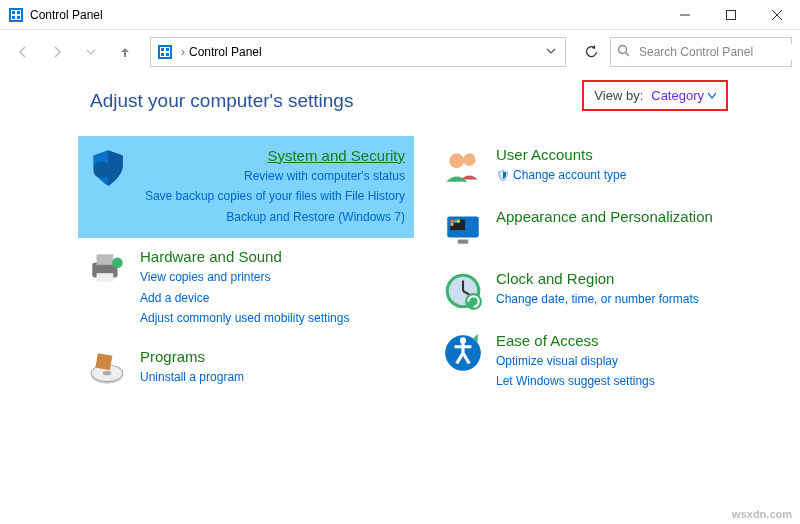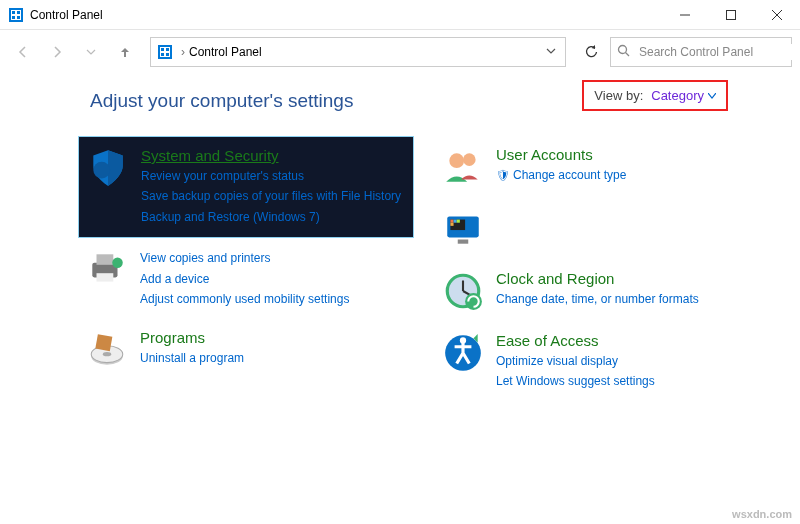--- a/index.html
+++ b/index.html
@@ -26,21 +26,21 @@
 
   .content { padding: 12px 30px 10px 78px; position: relative; }
   .heading { font-size: 19px; color: #2a5496; font-weight: 400; margin: 4px 0 24px 12px; }
   .viewby { position: absolute; right: 72px; top: 6px; border: 2px solid #e22; padding: 6px 10px; display: flex; align-items: flex-start; gap: 8px; font-size: 13px; }
   .viewby-label { color: #444; }
   .viewby-val { color: #6d28d9; display: flex; align-items: center; gap: 4px; }
 
   .cols { display: flex; gap: 20px; }
   .col { flex: 1; }
   .cat { display: flex; gap: 12px; padding: 10px 8px; align-items: flex-start; }
-  .cat.sel { background: #0f172a; border: 1px solid #8cd0ef; }
+  .cat.sel { background: #7dd3fc; border: 1px solid #8cd0ef; text-align: right; }
   .cat-icon { width: 42px; height: 42px; flex-shrink: 0; display: flex; align-items: center; justify-content: center; }
   .cat-body { flex: 1; }
   .cat-title { font-size: 15px; color: #1a7a1a; margin-bottom: 2px; }
   .cat.sel .cat-title { text-decoration: underline; }
   .cat-link { display: block; font-size: 12px; color: #0066cc; line-height: 1.7; }
   .cat-link.shield::before { content: "🛡"; font-size: 11px; margin-right: 3px; color: #0066cc; }
   
   .watermark { position: absolute; bottom: 4px; right: 8px; font-size: 11px; color: #bbb; font-weight: bold; }
 </style>
 </head>
@@ -145,35 +145,36 @@
       <div class="cat sel">
         <div class="cat-icon">
             <svg viewBox="0 0 40 40">
               <path d="M20 3 L34 8 L34 18 C34 28 20 37 20 37 C20 37 6 28 6 18 L6 8 Z" fill="#0a72c7"></path>
               <path d="M20 3 L34 8 L34 18 C34 28 20 37 20 37 Z" fill="#0b5aa0"></path>
               <circle cx="14" cy="22" r="8" fill="#0b5aa0"></circle>
             </svg>
           </div>
         <div class="cat-body">
           <div class="cat-title">System and Security</div>
-          <a class="cat-link">Review your computer's status</a>
+          <a class="cat-link">Review with computer's status</a>
           <a class="cat-link">Save backup copies of your files with File History</a>
           <a class="cat-link">Backup and Restore (Windows 7)</a>
         </div>
       </div>
       <div class="cat">
         <div class="cat-icon">
             <svg viewBox="0 0 40 40">
               <rect x="6" y="14" width="24" height="14" rx="2" fill="#777"></rect>
               <rect x="10" y="6" width="16" height="10" fill="#bbb"></rect>
               <rect x="10" y="24" width="16" height="8" fill="#eee"></rect>
               <circle cx="30" cy="14" r="5" fill="#3cb371"></circle>
             </svg>
           </div>
         <div class="cat-body">
+          <div class="cat-title">Hardware and Sound</div>
           <a class="cat-link">View copies and printers</a>
           <a class="cat-link">Add a device</a>
           <a class="cat-link">Adjust commonly used mobility settings</a>
         </div>
       </div>
       <div class="cat">
         <div class="cat-icon">
             <svg viewBox="0 0 40 40">
               <ellipse cx="20" cy="26" rx="15" ry="8" fill="#ccc"></ellipse>
               <ellipse cx="20" cy="24" rx="15" ry="8" fill="#eee" stroke="#aaa"></ellipse>
@@ -208,20 +209,23 @@
             <svg viewBox="0 0 40 40">
               <rect x="5" y="8" width="30" height="20" rx="2" fill="#0a72c7"></rect>
               <rect x="8" y="11" width="14" height="10" fill="#222"></rect>
               <rect x="8" y="11" width="3" height="3" fill="#e74"></rect>
               <rect x="11" y="11" width="3" height="3" fill="#4ae"></rect>
               <rect x="14" y="11" width="3" height="3" fill="#ae4"></rect>
               <rect x="8" y="14" width="3" height="3" fill="#ea4"></rect>
               <rect x="15" y="30" width="10" height="4" fill="#888"></rect>
             </svg>
           </div>
+        <div class="cat-body">
+          <div class="cat-title">Appearance and Personalization</div>
+        </div>
       </div>
       <div class="cat">
         <div class="cat-icon">
             <svg viewBox="0 0 40 40">
               <circle cx="20" cy="20" r="15" fill="#cde" stroke="#3cb371" stroke-width="3"></circle>
               <line x1="20" y1="20" x2="20" y2="10" stroke="#333" stroke-width="2"></line>
               <line x1="20" y1="20" x2="27" y2="24" stroke="#333" stroke-width="2"></line>
               <circle cx="30" cy="30" r="8" fill="#3cb371"></circle>
               <path d="M25 30 A5 5 0 1 1 30 35" fill="none" stroke="#fff" stroke-width="2"></path>
             </svg>

